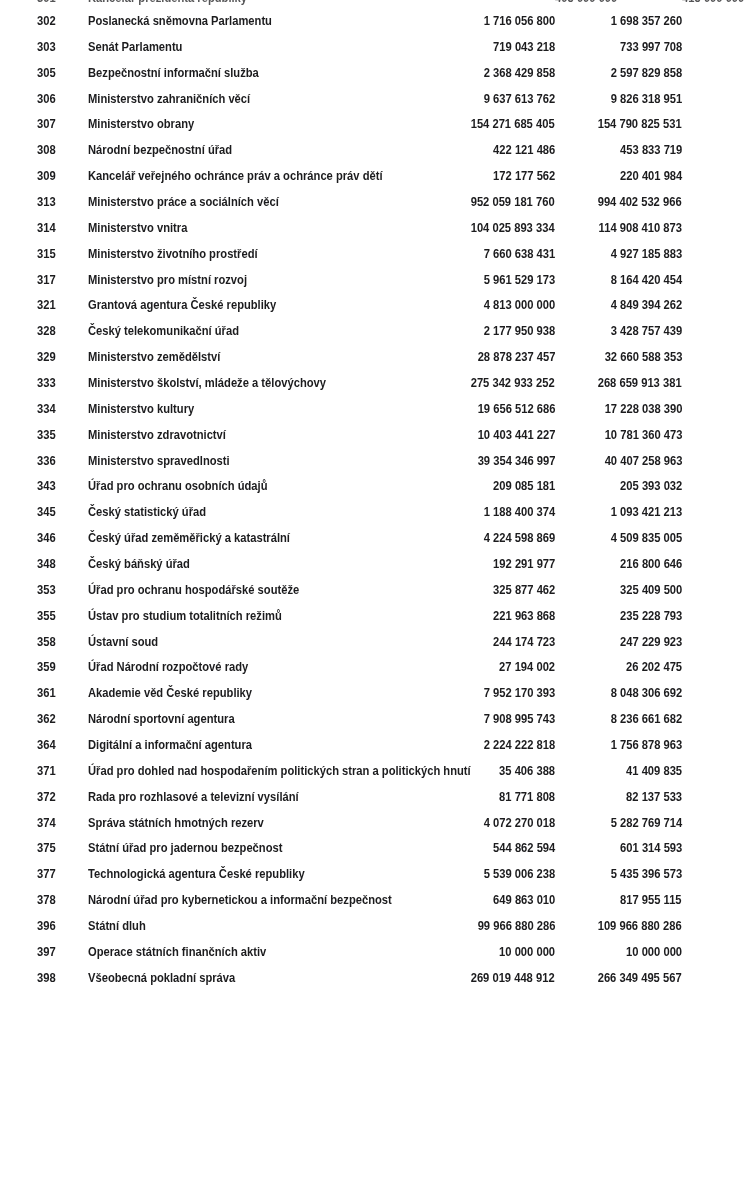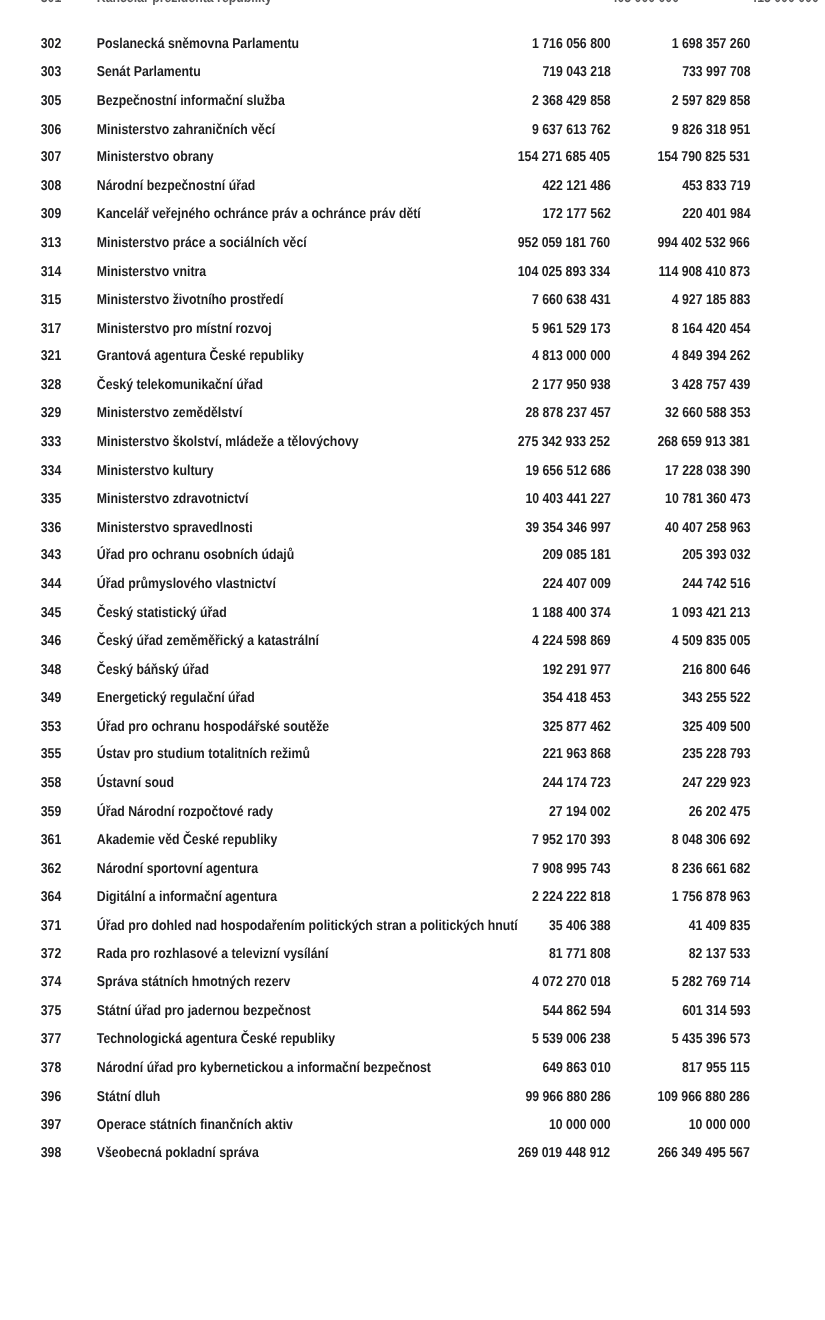--- a/index.html
+++ b/index.html
@@ -12,21 +12,20 @@
     height: 1200px;
     overflow: hidden;
     font-family: "Liberation Sans", sans-serif;
     font-weight: 700;
     font-size: 13px;
     color: #1c1c1e;
     -webkit-font-smoothing: antialiased;
   }
   .table {
     width: 688px;
-    margin-top: 19px;
   }
   .row {
     position: relative;
     height: 25.87px;
   }
   .cell {
     position: absolute;
     top: 50%;
     white-space: nowrap;
     letter-spacing: 0;
@@ -182,50 +181,38 @@
       <span class="cell v1">39 354 346 997</span>
       <span class="cell v2">40 407 258 963</span>
     </div>
     <div class="row">
       <span class="cell code">343</span>
       <span class="cell name">Úřad pro ochranu osobních údajů</span>
       <span class="cell v1">209 085 181</span>
       <span class="cell v2">205 393 032</span>
     </div>
     <div class="row">
-      <span class="cell code">344</span>
-      <span class="cell name">Úřad průmyslového vlastnictví</span>
-      <span class="cell v1">224 407 009</span>
-      <span class="cell v2">244 742 516</span>
-    </div>
-    <div class="row">
       <span class="cell code">345</span>
       <span class="cell name">Český statistický úřad</span>
       <span class="cell v1">1 188 400 374</span>
       <span class="cell v2">1 093 421 213</span>
     </div>
     <div class="row">
       <span class="cell code">346</span>
       <span class="cell name">Český úřad zeměměřický a katastrální</span>
       <span class="cell v1">4 224 598 869</span>
       <span class="cell v2">4 509 835 005</span>
     </div>
     <div class="row">
       <span class="cell code">348</span>
       <span class="cell name">Český báňský úřad</span>
       <span class="cell v1">192 291 977</span>
       <span class="cell v2">216 800 646</span>
     </div>
     <div class="row">
-      <span class="cell code">349</span>
-      <span class="cell name">Energetický regulační úřad</span>
-      <span class="cell v1">354 418 453</span>
-      <span class="cell v2">343 255 522</span>
-    </div>
-    <div class="row">
       <span class="cell code">353</span>
       <span class="cell name">Úřad pro ochranu hospodářské soutěže</span>
       <span class="cell v1">325 877 462</span>
       <span class="cell v2">325 409 500</span>
     </div>
     <div class="row">
       <span class="cell code">355</span>
       <span class="cell name">Ústav pro studium totalitních režimů</span>
       <span class="cell v1">221 963 868</span>
       <span class="cell v2">235 228 793</span>

